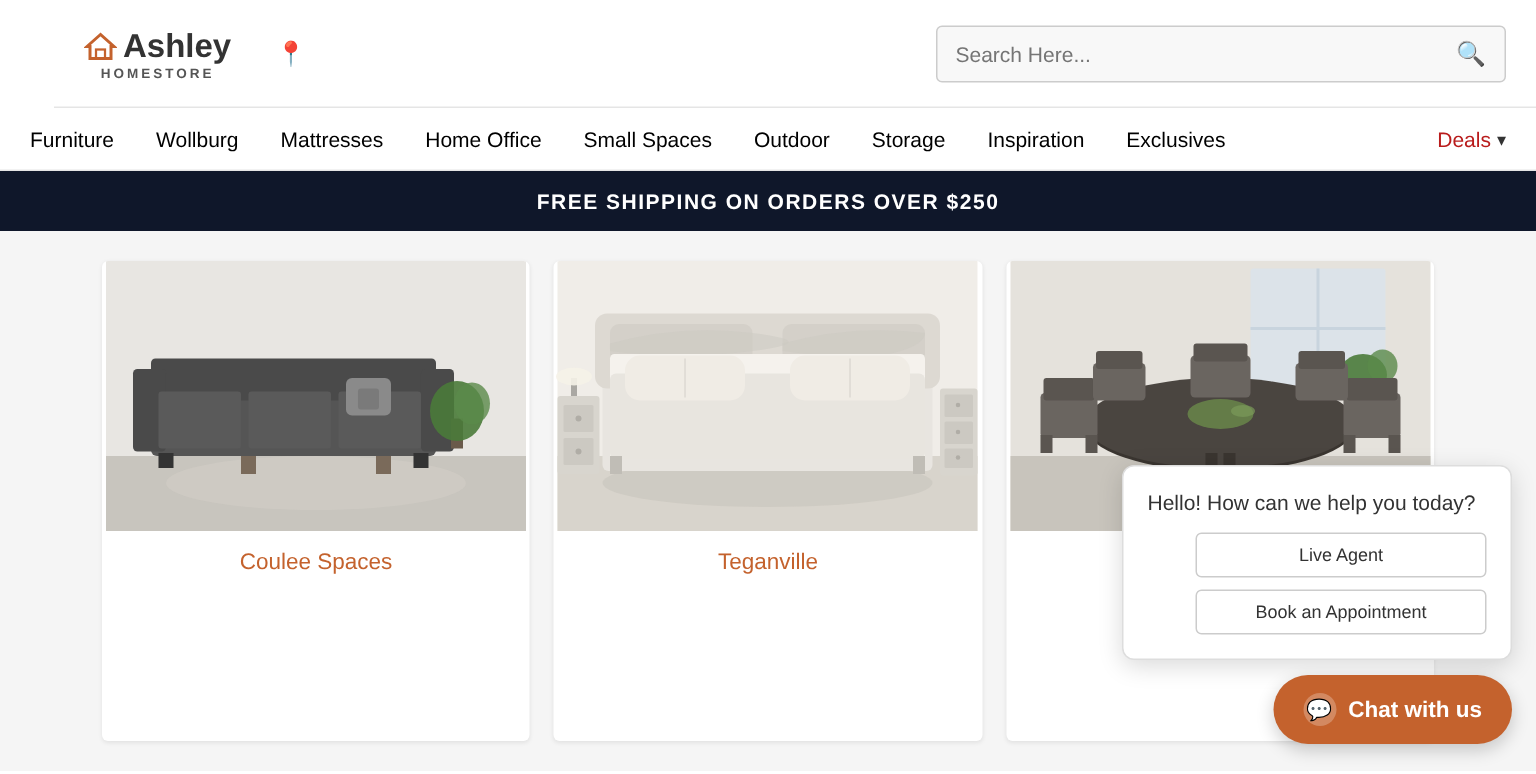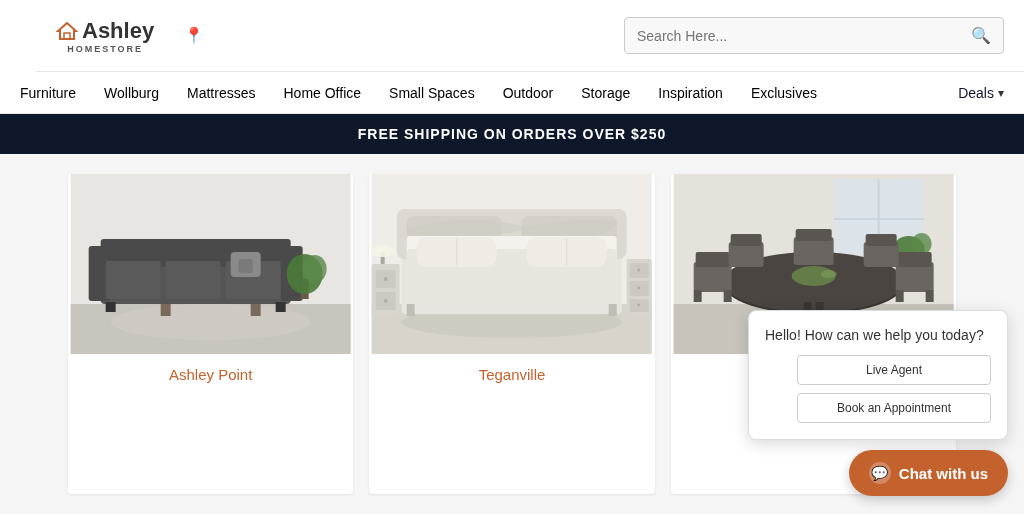--- a/index.html
+++ b/index.html
@@ -109,21 +109,21 @@
       text-align: center;
     }
     .deals-area {
       display: flex;
       align-items: center;
       gap: 4px;
       cursor: pointer;
     }
     .deals-label {
       font-size: 14px;
-      color: #0f172a;
+      color: #b91c1c;
     }
     .chevron-icon { font-size: 12px; color: #333; }
 
     
     .banner {
       background: #0f172a;
       color: #fff;
       text-align: center;
       padding: 12px;
       font-size: 14px;
@@ -325,21 +325,21 @@
         <rect x="155" y="87" width="55" height="38" fill="#5a5a5a" rx="2"></rect>
 
         <rect x="160" y="78" width="30" height="25" fill="#8a8a8a" rx="4"></rect>
         <rect x="168" y="85" width="14" height="14" fill="#7a7a7a" rx="2"></rect>
 
         <rect x="230" y="105" width="8" height="20" fill="#6a5a4a"></rect>
         <ellipse cx="234" cy="100" rx="18" ry="20" fill="#4a7a3a" opacity="0.9"></ellipse>
         <ellipse cx="244" cy="95" rx="12" ry="14" fill="#5a8a4a" opacity="0.8"></ellipse>
       </svg>
     </div>
-    <span class="product-name">Ashley Point</span>
+    <span class="product-name">Coulee Spaces</span>
   </div>
 
   <div class="product-card">
     <div class="product-image">
       <svg class="furniture-scene" viewBox="0 0 280 180" xmlns="http://www.w3.org/2000/svg">
 
         <rect width="280" height="180" fill="#f0ede8"></rect>
         <rect y="130" width="280" height="50" fill="#d8d4cc"></rect>
 
         <ellipse cx="140" cy="148" rx="110" ry="16" fill="#c8c4bc" opacity="0.6"></ellipse>

